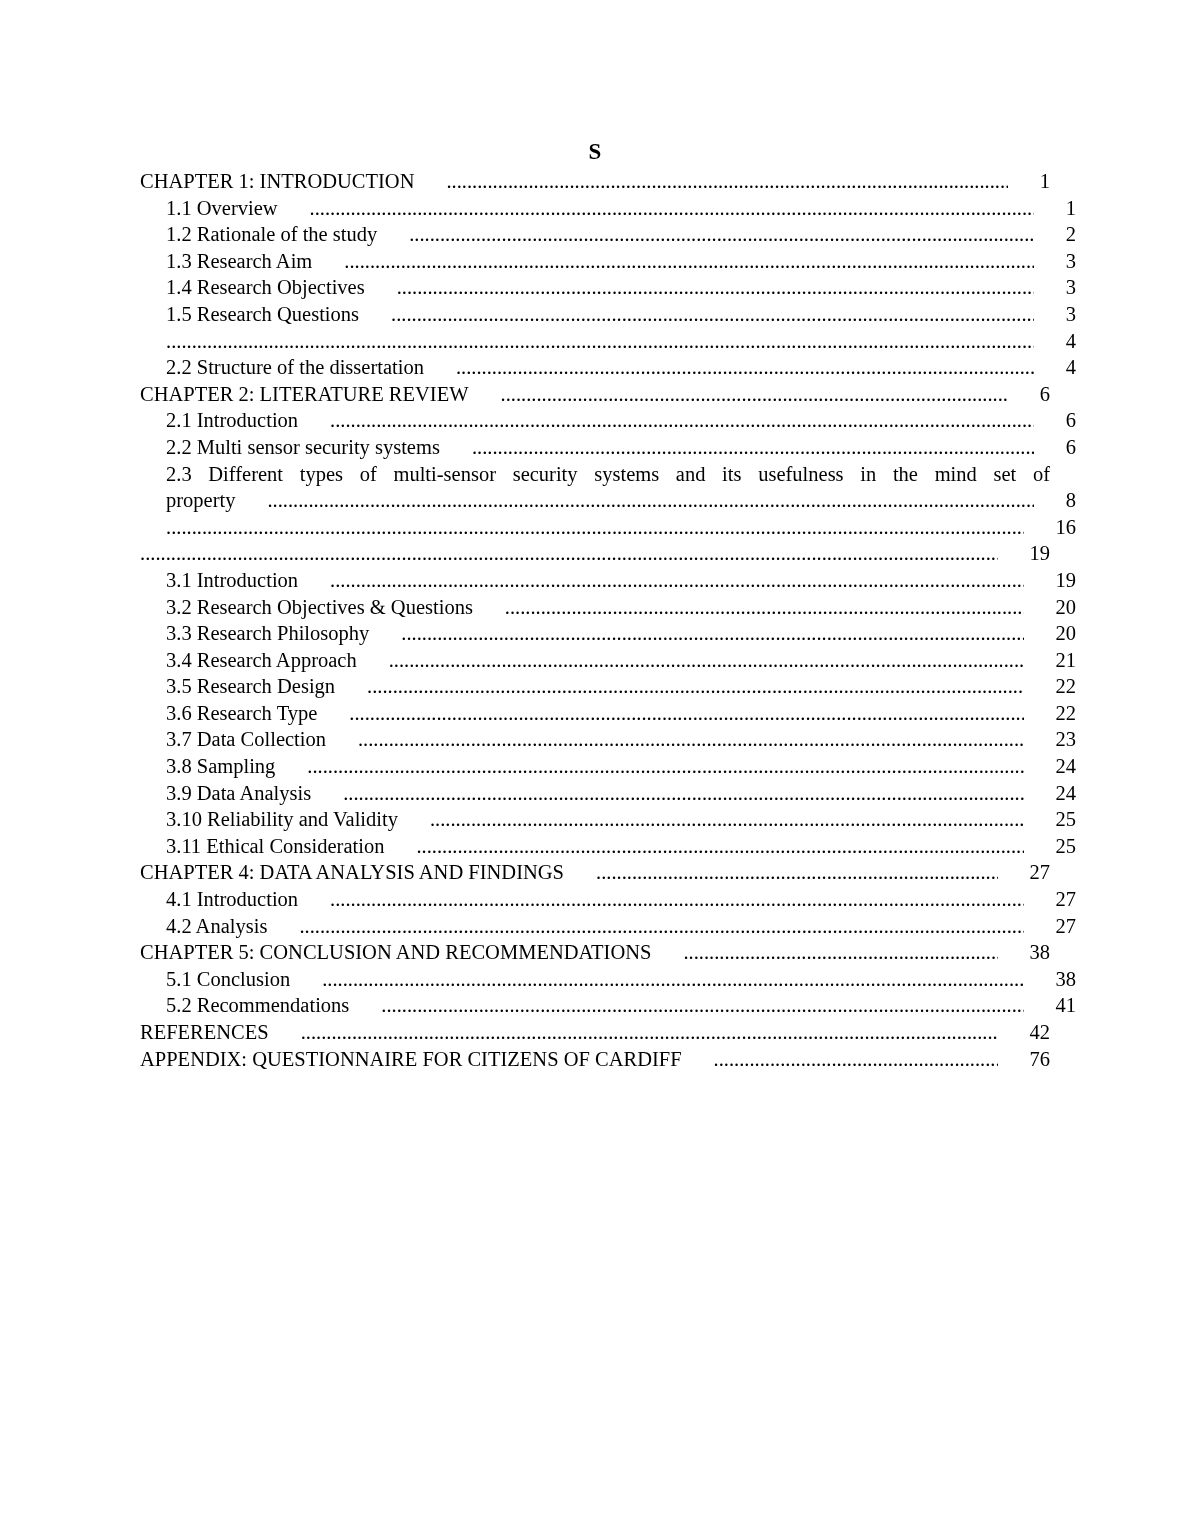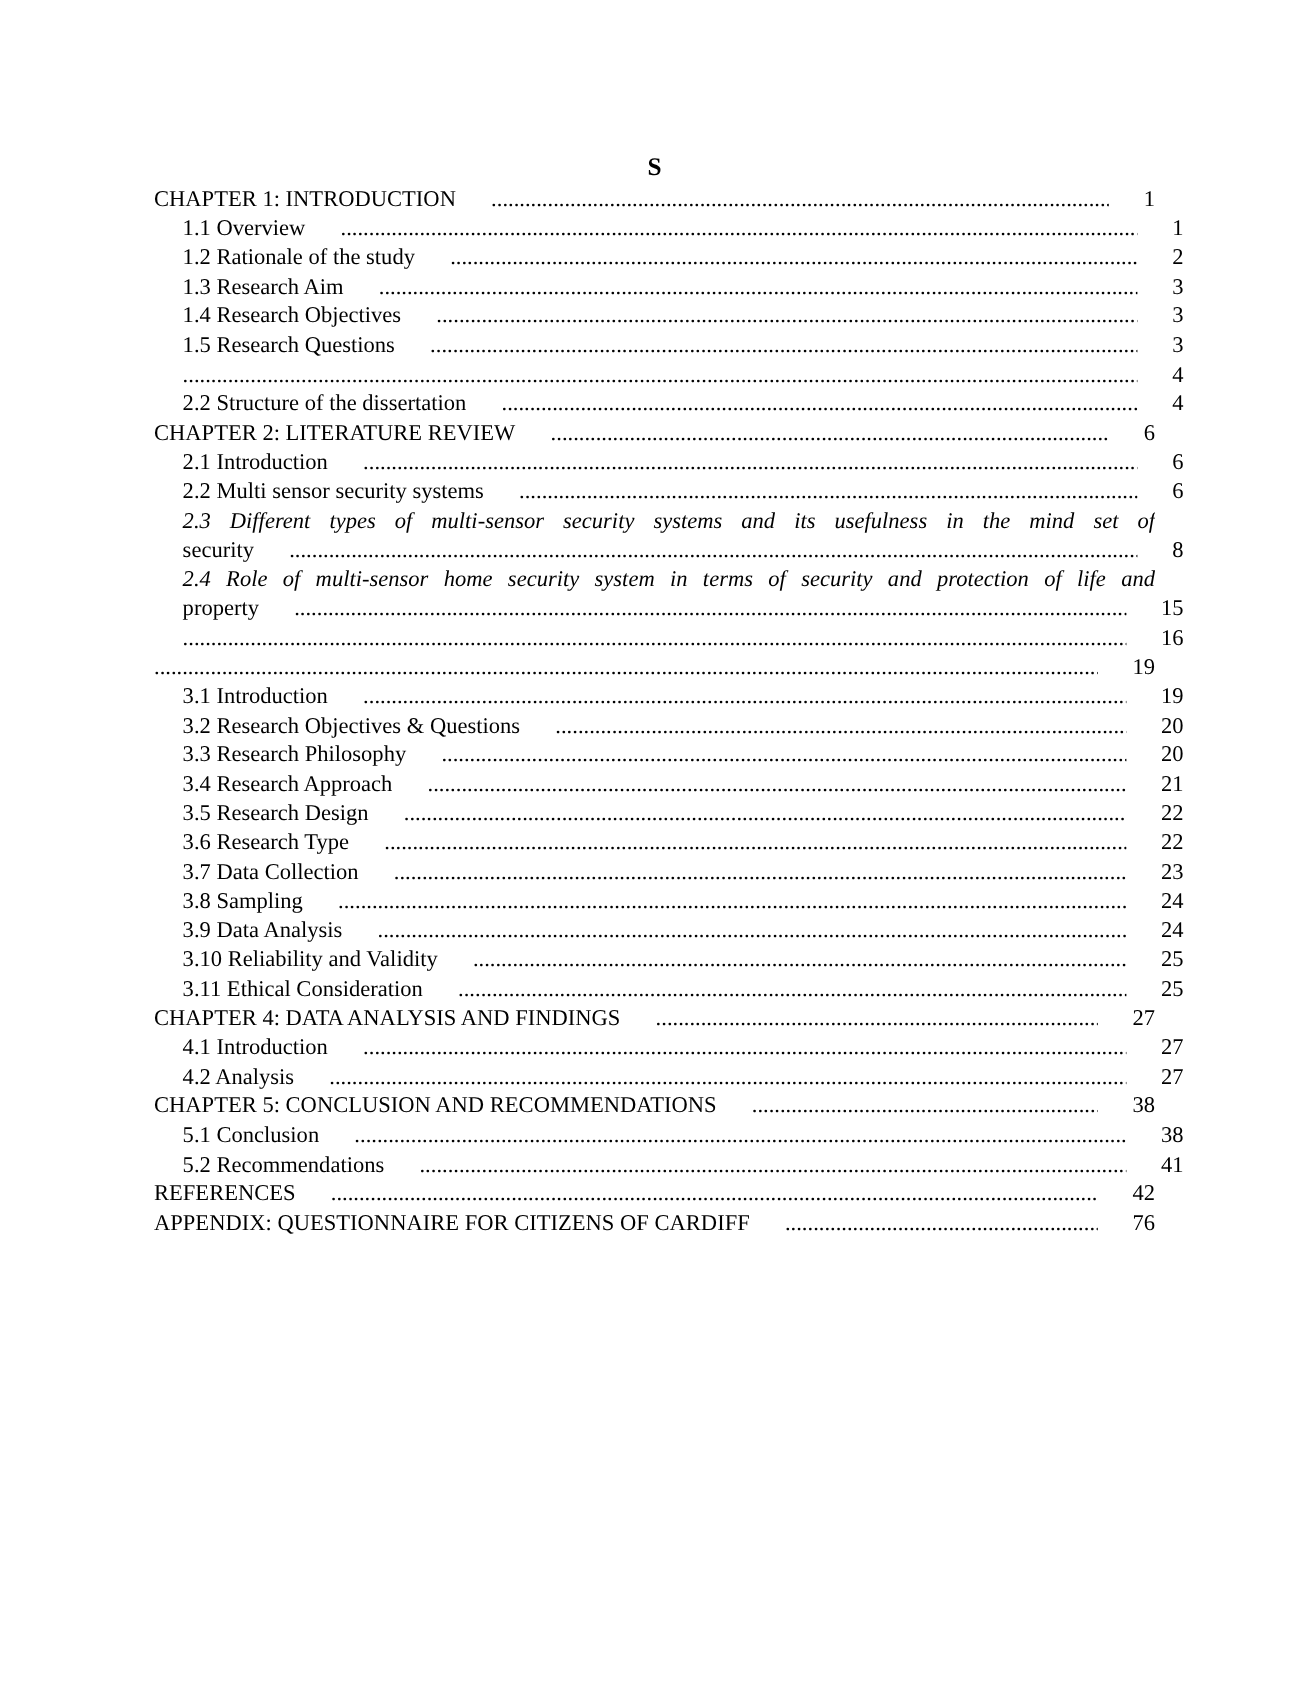--- a/index.html
+++ b/index.html
@@ -61,21 +61,20 @@
   .toc-justified-line {
     text-align: justify;
     text-align-last: justify;
     white-space: nowrap;
     overflow: hidden;
     width: 100%;
     box-sizing: border-box;
   }
   .toc-justified-line.lvl1 {
     padding-left: 26px;
-    font-style: italic;
   }
 </style>
 </head>
 <body>
 
 <div class="page">
   <div class="doc-heading">S</div>
 
   <div class="toc">
   <div class="toc-entry lvl0">
@@ -139,34 +138,26 @@
 
   <div class="toc-entry lvl1">
     <span class="toc-label">2.2 Multi sensor security systems</span>
     <span class="toc-dots"></span>
     <span class="toc-page">6</span>
   </div>
 
   <div class="toc-entry-block">
     <div class="toc-justified-line lvl1">2.3 Different types of multi-sensor security systems and its usefulness in the mind set of</div>
     <div class="toc-entry toc-entry-continuation lvl1">
-      <span class="toc-label">security</span>
+      <span class="toc-label">property</span>
       <span class="toc-dots"></span>
       <span class="toc-page">8</span>
     </div>
   </div>
 
-  <div class="toc-entry-block">
-    <div class="toc-justified-line lvl1">2.4 Role of multi-sensor home security system in terms of security and protection of life and</div>
-    <div class="toc-entry toc-entry-continuation lvl1">
-      <span class="toc-label">property</span>
-      <span class="toc-dots"></span>
-      <span class="toc-page">15</span>
-    </div>
-  </div>
 
   <div class="toc-entry lvl1">
     <span class="toc-dots"></span>
     <span class="toc-page">16</span>
   </div>
 
   <div class="toc-entry lvl0">
     <span class="toc-dots"></span>
     <span class="toc-page">19</span>
   </div>

